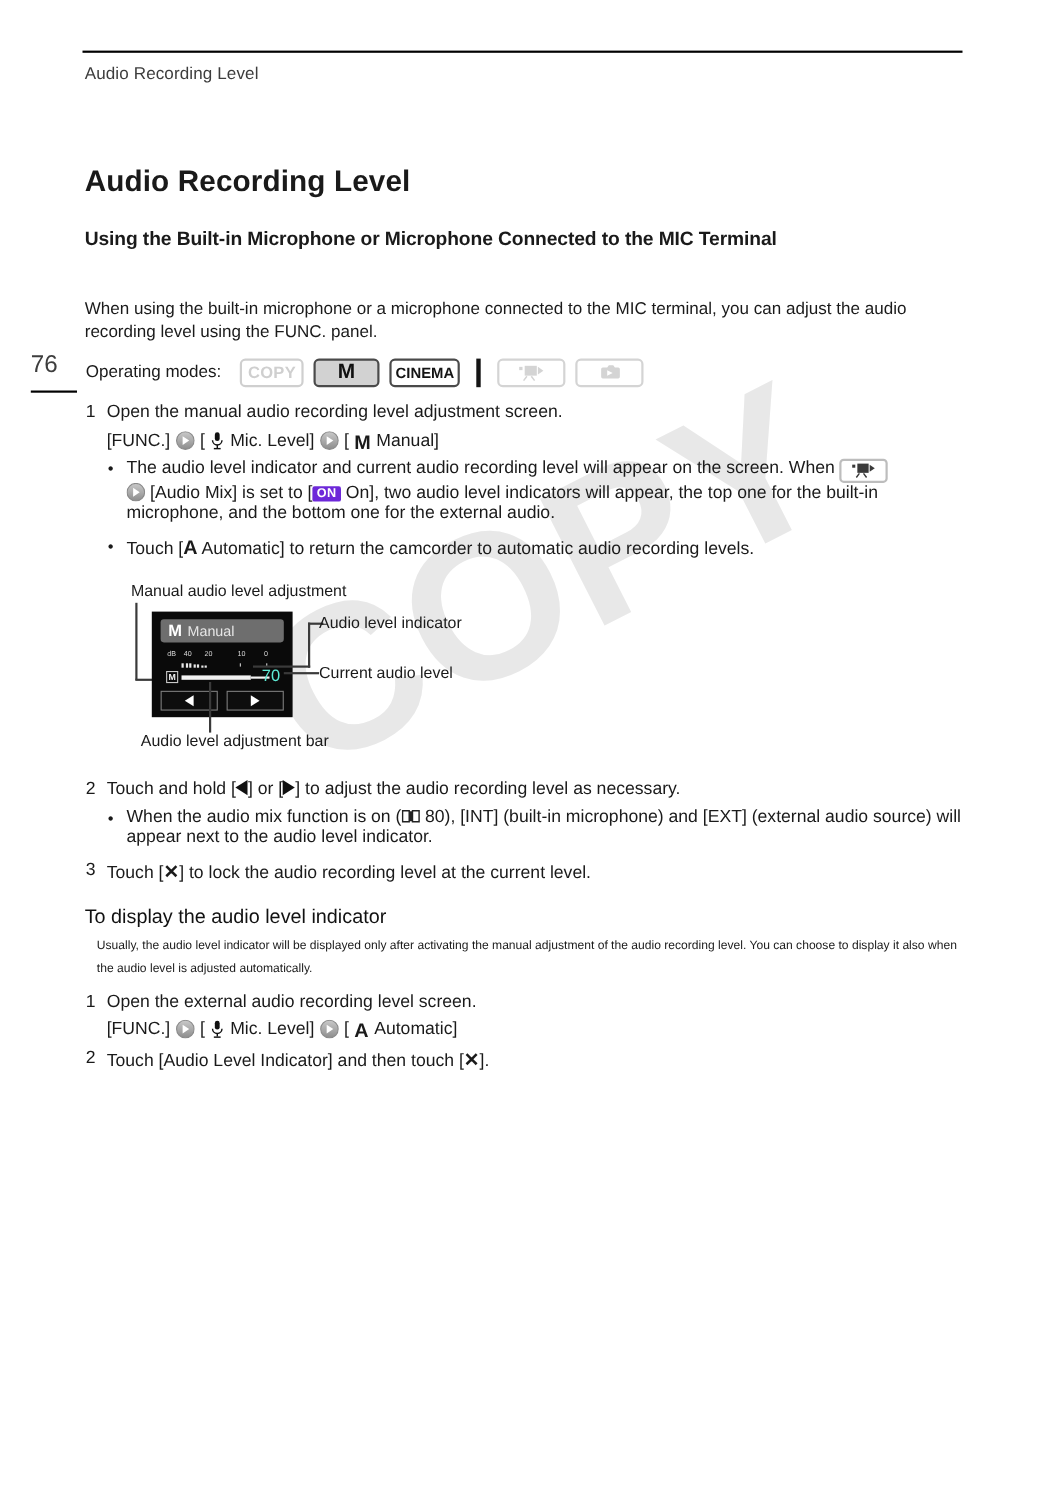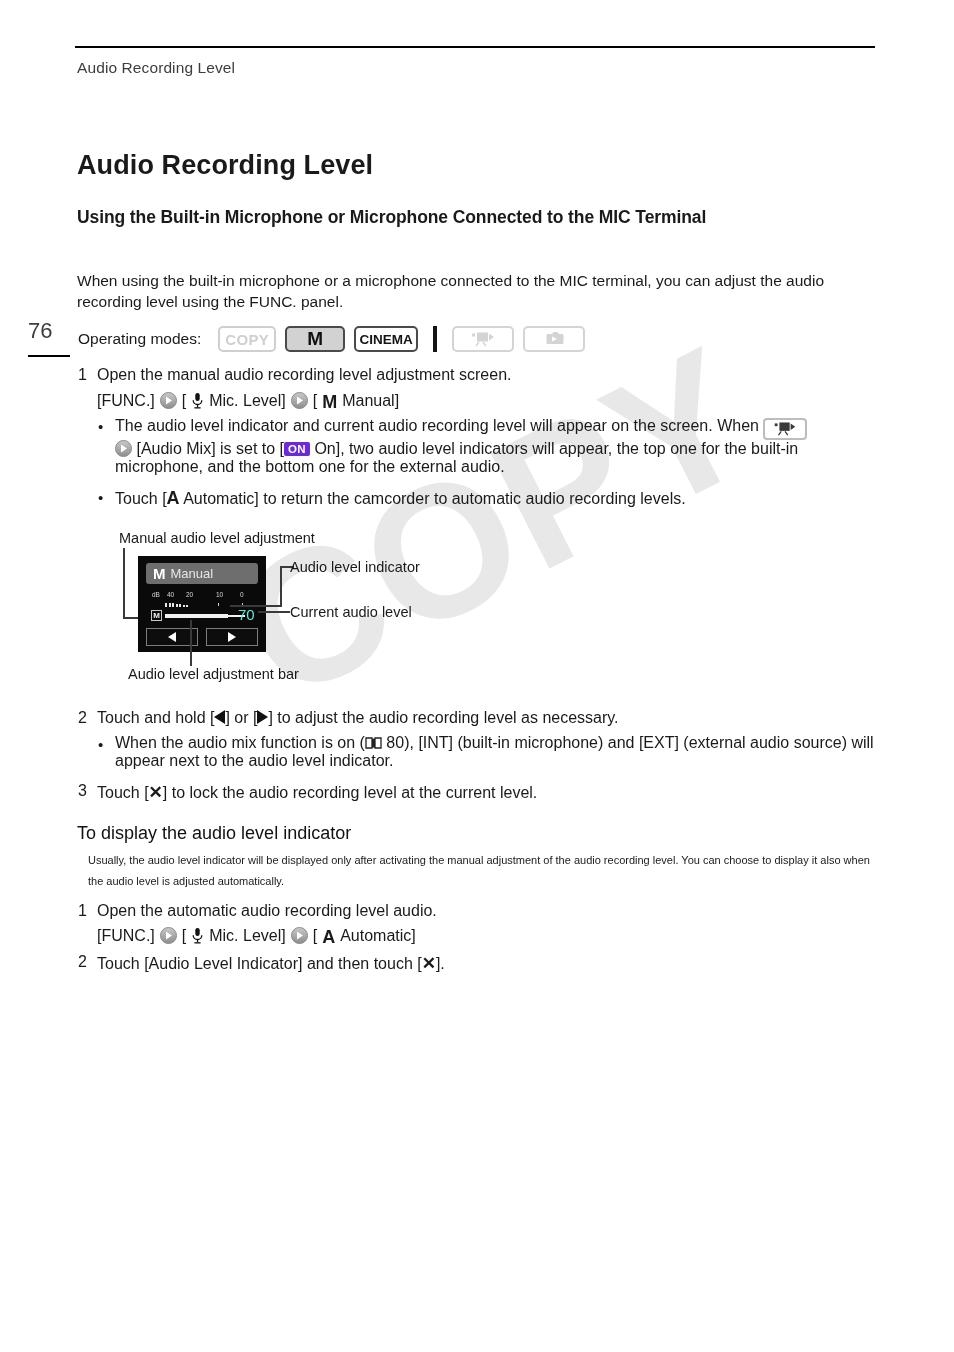--- a/index.html
+++ b/index.html
@@ -613,21 +613,21 @@
 
   <div class="step-num" style="top:782px;">3</div>
   <div class="step-body" style="top:782px;">
     <span>Touch [</span><span class="x-glyph">✕</span><span>] to lock the audio recording level at the current level.</span>
   </div>
 
   <h3 class="section" style="top:823px;">To display the audio level indicator</h3>
   <p class="section-body" style="top:850px;">Usually, the audio level indicator will be displayed only after activating the manual adjustment of the audio recording level. You can choose to display it also when the audio level is adjusted automatically.</p>
 
   <div class="step-num" style="top:902px;">1</div>
-  <div class="step-body" style="top:902px;">Open the automatic audio recording level audio.</div>
+  <div class="step-body" style="top:902px;">Open the external audio recording level screen.</div>
 
   <div class="seq" style="top:927px;">
     <span>[FUNC.]</span>
     <span class="arrow-circle">
       <svg viewBox="0 0 17 17" width="17" height="17" aria-hidden="true">
         <circle cx="8.5" cy="8.5" r="8" fill="url(#gA)" stroke="#8a8a8a" stroke-width="1"></circle>
         <polygon points="6,4.5 12,8.5 6,12.5" fill="#ffffff"></polygon>
       </svg>
     </span>
     <span>[</span>

